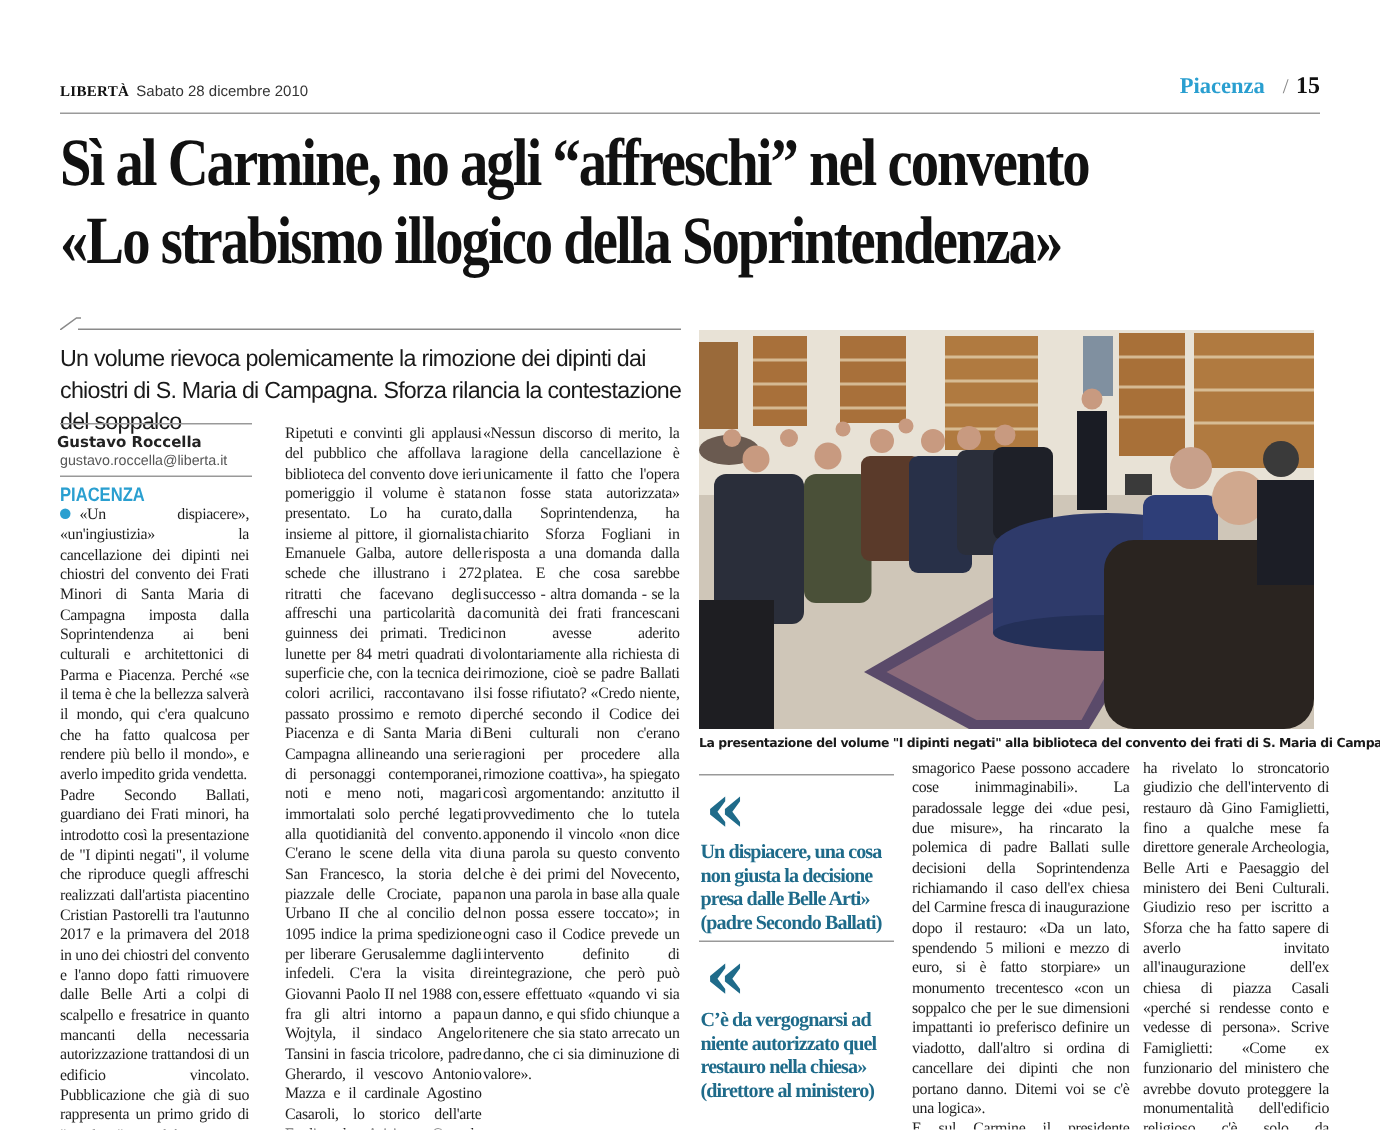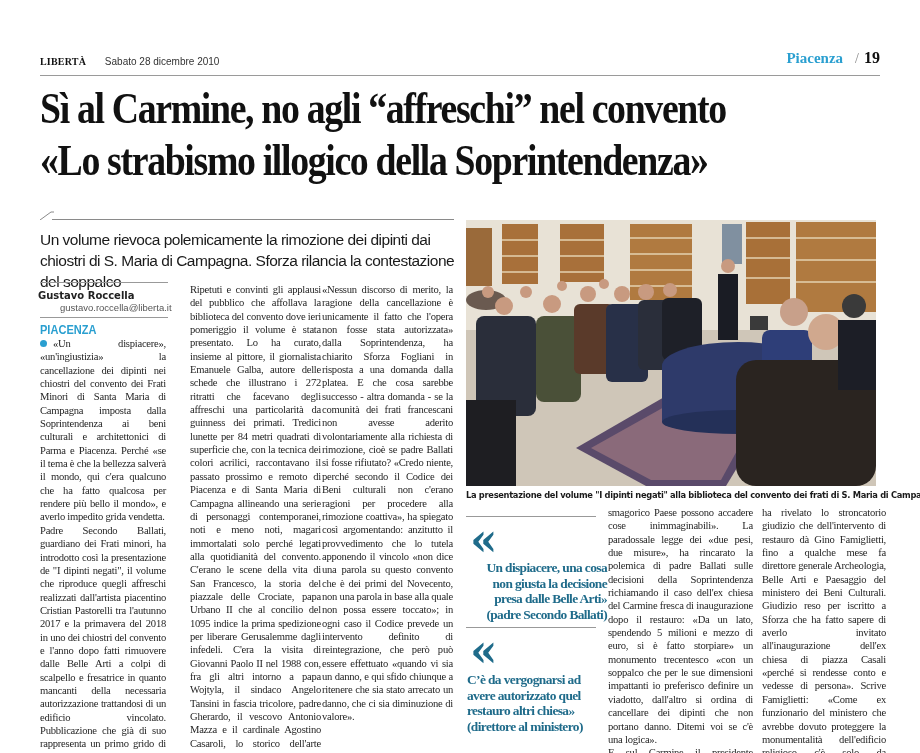--- a/index.html
+++ b/index.html
@@ -1,34 +1,34 @@
 <!DOCTYPE html>
 <html><head>
 <meta charset="utf-8">
 <style>
   html, body { margin: 0; padding: 0; background: #ffffff; }
   body { width: 920px; height: 753px; position: relative; overflow: hidden; font-family: "Liberation Serif", serif; color: #1a1a1a; }
   .abs { position: absolute; }
   
   .hdr-left { left: 40px; top: 56px; font-size: 10px; font-family: "Liberation Sans", sans-serif; color: #333; }
-  .hdr-left .brand { font-family: "Liberation Serif", serif; font-weight: bold; font-size: 10px; color: #111; letter-spacing: 0.2px; margin-right: 16px; }
+  .hdr-left .brand { font-family: "Liberation Serif", serif; font-weight: bold; font-size: 10px; color: #111; letter-spacing: 0.2px; margin-right: 2px; }
   .hdr-right { right: 40px; top: 49px; font-family: "Liberation Serif", serif; font-weight: bold; }
   .hdr-right .section { color: #2a9fd0; font-size: 15px; }
   .hdr-right .slash { color: #888; font-weight: normal; font-size: 14px; margin: 0 5px 0 12px; }
   .hdr-right .pnum { color: #111; font-size: 16px; }
   .hdr-rule { left: 40px; top: 75px; width: 840px; height: 1px; background: #9a9a9a; }
   
   .headline { left: 40px; top: 82px; width: 850px; font-family: "Liberation Serif", serif; font-weight: bold; font-size: 45px; line-height: 52px; letter-spacing: -1.6px; transform: scaleX(0.84); transform-origin: left top; white-space: nowrap; color: #111; }
   .deck-rule { left: 52px; top: 219px; width: 402px; height: 1px; background: #8a8a8a; }
   .deck-tick { left: 40px; top: 211px; width: 14px; height: 9px; }
   .deck { left: 40px; top: 229px; width: 420px; font-family: Liberation Sans, sans-serif; font-size: 15.5px; line-height: 21px; color: #1a1a1a; letter-spacing: -0.5px; }
   
   .by-rule1 { left: 40px; top: 282px; width: 128px; height: 1px; background: #999; }
   .author { left: 38px; top: 290px; font-family: "DejaVu Sans", sans-serif; font-weight: bold; font-size: 10px; color: #222; }
-  .email { left: 40px; top: 302px; font-family: "Liberation Sans", sans-serif; font-size: 9.5px; color: #555; margin-left: 20px; }
+  .email { left: 40px; top: 302px; font-family: "Liberation Sans", sans-serif; font-size: 9.5px; color: #555; }
   .by-rule2 { left: 40px; top: 317px; width: 128px; height: 1px; background: #999; }
   .dateline { left: 40px; top: 322px; font-family: "Liberation Sans", sans-serif; font-weight: bold; font-size: 13px; color: #2a9fd0; transform: scaleX(0.85); transform-origin: left top; }
   
   .col { position: absolute; font-family: "Liberation Serif", serif; font-size: 10.6px; line-height: 13.35px; text-align: justify; color: #1f1f1f; letter-spacing: -0.25px; }
   .col p { margin: 0; text-indent: 0; }
   .c1 { left: 40px; top: 337px; width: 126px; }
   .c2 { left: 190px; top: 283px; width: 131px; }
   .c3 { left: 322px; top: 283px; width: 131px; }
   .c4 { left: 608px; top: 506px; width: 145px; }
   .c5 { left: 762px; top: 506px; width: 124px; }
@@ -42,21 +42,21 @@
   .pq-text { position: absolute; left: 467px; width: 140px; font-family: "Liberation Serif", serif; font-weight: bold; font-size: 13.4px; line-height: 15.5px; color: #1f6b8a; letter-spacing: -0.6px; }
 </style>
 </head>
 <body>
 
 <div class="abs hdr-left">
   <span class="brand">LIBERTÀ</span>
   <span>Sabato 28 dicembre 2010</span>
 </div>
 <div class="abs hdr-right">
-  <span class="section">Piacenza</span><span class="slash">/</span><span class="pnum">19</span>
+  <span class="section">Piacenza</span><span class="slash">/</span><span class="pnum">15</span>
 </div>
 <div class="abs hdr-rule"></div>
 
 <div class="abs headline">
   <div>Sì al Carmine, no agli “affreschi” nel convento</div>
   <div>«Lo strabismo illogico della Soprintendenza»</div>
 </div>
 
 <svg class="abs deck-tick" viewBox="0 0 14 9">
     <path d="M0 9 L11 1 L14 1" fill="none" stroke="#8a8a8a" stroke-width="1"></path>
@@ -158,24 +158,24 @@
     <rect x="372" y="100" width="38" height="70" fill="#1c1e26"></rect>
     <circle cx="388" cy="86" r="12" fill="#3a3a3a"></circle>
   </svg>
 </div>
 <div class="abs caption">
   <span>La presentazione del volume "I dipinti negati" alla biblioteca del convento dei frati di S. Maria di Campagna</span>
 </div>
 
 <div class="pq-rule" style="top:516px;"></div>
 <div class="pq-mark" style="top:518px;">«</div>
-<div class="pq-text" style="top:560px;text-align:right;">Un dispiacere, una cosa non giusta la decisione presa dalle Belle Arti» (padre Secondo Ballati)</div>
+<div class="pq-text" style="top:560px;">Un dispiacere, una cosa non giusta la decisione presa dalle Belle Arti» (padre Secondo Ballati)</div>
 <div class="pq-rule" style="top:627px;"></div>
 <div class="pq-mark" style="top:629px;">«</div>
-<div class="pq-text" style="top:672px;">C’è da vergognarsi ad avere autorizzato quel restauro altri chiesa» (direttore al ministero)</div>
+<div class="pq-text" style="top:672px;">C’è da vergognarsi ad niente autorizzato quel restauro nella chiesa» (direttore al ministero)</div>
 
 <div class="col c4">
   <p>smagorico Paese possono accadere cose inimmaginabili». La paradossale legge dei «due pesi, due misure», ha rincarato la polemica di padre Ballati sulle decisioni della Soprintendenza richiamando il caso dell'ex chiesa del Carmine fresca di inaugurazione dopo il restauro: «Da un lato, spendendo 5 milioni e mezzo di euro, si è fatto storpiare» un monumento trecentesco «con un soppalco che per le sue dimensioni impattanti io preferisco definire un viadotto, dall'altro si ordina di cancellare dei dipinti che non portano danno. Ditemi voi se c'è una logica».</p>
   <p>E sul Carmine il presidente esecutivo della Banca di Piacenza</p>
 </div>
 
 <div class="col c5">
   <p>ha rivelato lo stroncatorio giudizio che dell'intervento di restauro dà Gino Famiglietti, fino a qualche mese fa direttore generale Archeologia, Belle Arti e Paesaggio del ministero dei Beni Culturali. Giudizio reso per iscritto a Sforza che ha fatto sapere di averlo invitato all'inaugurazione dell'ex chiesa di piazza Casali «perché si rendesse conto e vedesse di persona». Scrive Famiglietti: «Come ex funzionario del ministero che avrebbe dovuto proteggere la monumentalità dell'edificio religioso c'è solo da vergognarsi per quello che con colpevole avallo delle strutture ministeriali territoriali è stato compiuto».</p>
 </div>
 

